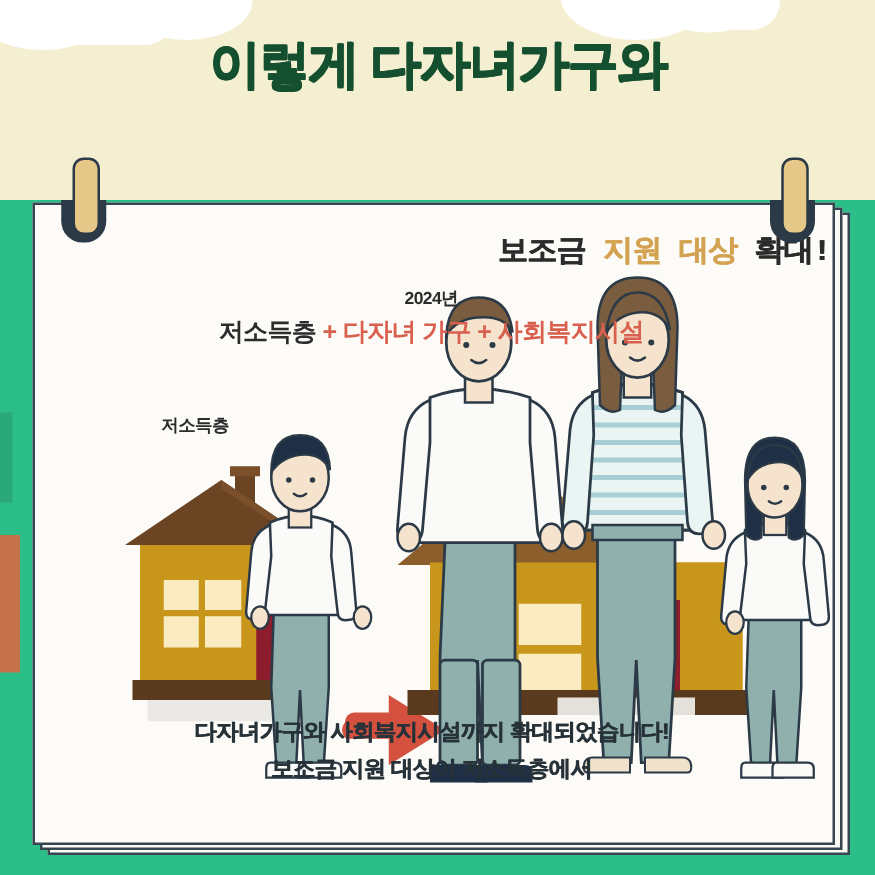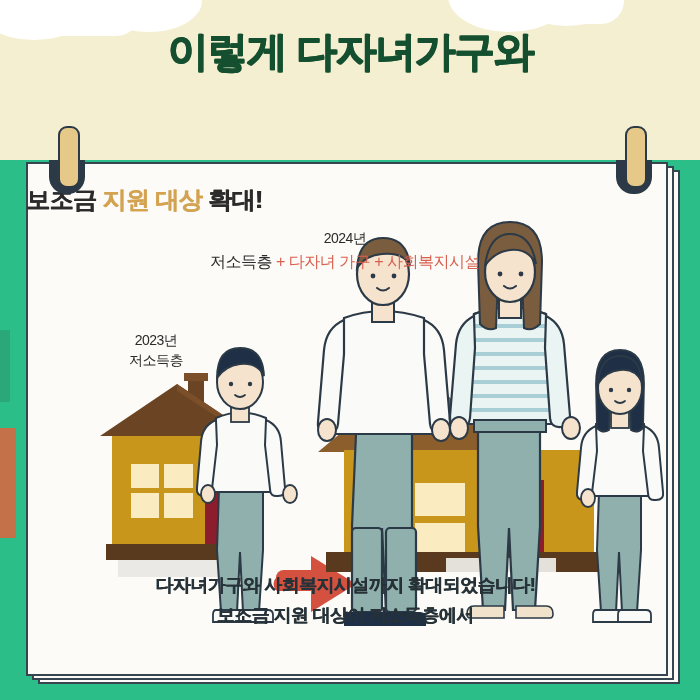--- a/index.html
+++ b/index.html
@@ -45,28 +45,28 @@
   
   .pin{position:absolute;z-index:8;}
   .pin-base{position:absolute;left:0;top:18px;width:36px;height:34px;background:#2B3A46;border-radius:0 0 17px 17px;}
   .pin-peg{position:absolute;left:9px;top:-16px;width:18px;height:58px;background:#E6C888;border:2px solid #2B3A46;border-radius:9px;}
   .pin-l{left:49px;top:142px;}
   .pin-r{left:616px;top:142px;}
 
   
   #content{position:absolute;left:26px;top:162px;width:638px;height:510px;z-index:7;}
 
-  .subtitle{position:absolute;left:0;top:22px;width:638px;text-align:left;white-space:nowrap;
+  .subtitle{position:absolute;left:0;top:22px;width:638px;text-align:right;white-space:nowrap;
     font-size:24px;font-weight:bold;letter-spacing:-0.6px;color:#2B2B2B;
-    text-shadow:0.6px 0 0 currentColor;}
+    text-shadow:0.6px 0 0 currentColor;font-family:Liberation Mono, monospace;}
   .subtitle .hl{color:#D3A352;}
 
-  .lbl{position:absolute;text-align:center;white-space:nowrap;font-weight:normal;letter-spacing:-0.5px;}
+  .lbl{position:absolute;text-align:center;white-space:nowrap;font-weight:bold;letter-spacing:-0.5px;}
   .lbl-2024{left:319px;top:68px;transform:translateX(-50%);font-size:14px;color:#2B2B2B;width:400px;}
-  .lbl-2024-sub{left:319px;top:90px;transform:translateX(-50%);font-size:16px;width:500px;color:#2B2B2B;}
+  .lbl-2024-sub{left:319px;top:90px;transform:translateX(-50%);font-size:20px;width:500px;color:#2B2B2B;}
   .lbl-2024-sub .red{color:#D9604E;}
   .lbl-2023{left:130px;top:168px;transform:translateX(-50%);font-size:14px;color:#2B2B2B;width:260px;line-height:20px;}
 
   .caption{position:absolute;left:0;top:408px;width:638px;text-align:center;
     font-size:18px;font-weight:bold;line-height:30px;letter-spacing:-0.6px;color:#263238;
     text-shadow:0.6px 0 0 currentColor;}
 
   
   #art{position:absolute;left:0;top:0;width:638px;height:510px;}
 </style>
@@ -258,21 +258,20 @@
     </div>
 
     <div class="lbl lbl-2024">2024년</div>
     <div class="lbl lbl-2024-sub">
       <span>저소득층</span>
       <span class="red">+ 다자녀 가구</span>
       <span class="red">+ 사회복지시설</span>
     </div>
 
     <div class="lbl lbl-2023">
-      <div>2023년</div>
       <div>저소득층</div>
     </div>
 
     <div class="caption">
       <div>다자녀가구와 사회복지시설까지 확대되었습니다!</div>
       <div>보조금 지원 대상이 저소득층에서</div>
     </div>
   </div>
 
   <div class="pin pin-l">

